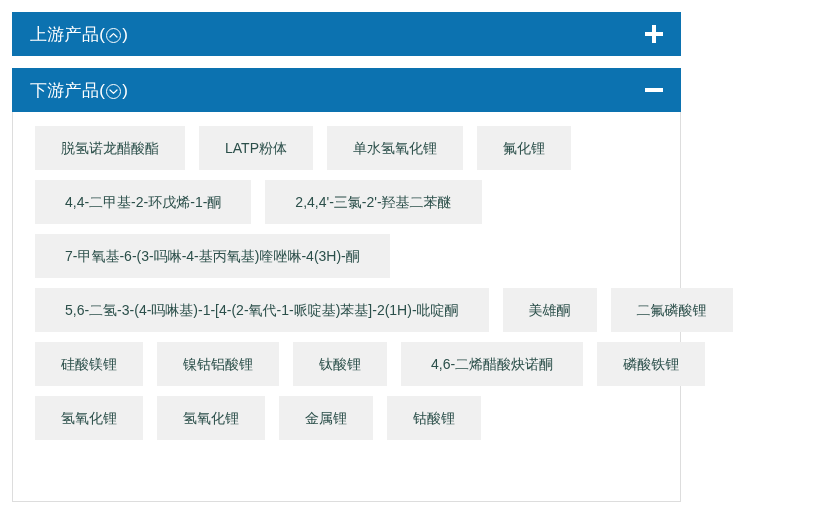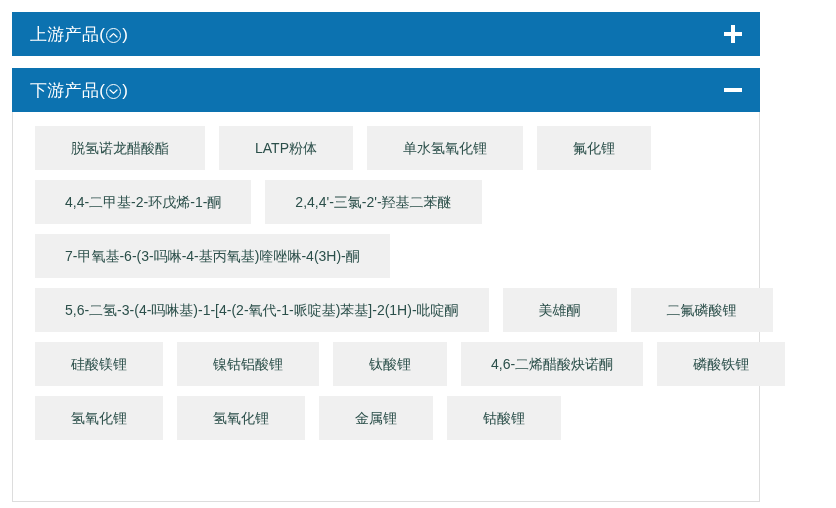--- a/index.html
+++ b/index.html
@@ -18,21 +18,21 @@
   .page {
     width: 836px;
     height: 508px;
     position: relative;
     box-sizing: border-box;
     padding: 12px 12px 0 12px;
   }
 
   
   .panel {
-    width: 748px;
+    width: 669px;
     box-sizing: border-box;
   }
   .panel + .panel {
     margin-top: 12px;
   }
 
   .panel-header {
     background: #0c72b0;
     color: #ffffff;
     height: 44px;
@@ -127,21 +127,21 @@
 
   .tag {
     background: #f0f0f0;
     color: #2b4f4a;
     font-size: 14px;
     line-height: 1;
     height: 44px;
     display: inline-flex;
     align-items: center;
     justify-content: center;
-    padding: 0 36px;
+    padding: 0 26px;
     white-space: nowrap;
     cursor: pointer;
     box-sizing: border-box;
   }
   .tag.wide { padding: 0 30px; }
 </style>
 </head>
 <body>
 
 <div class="page">

